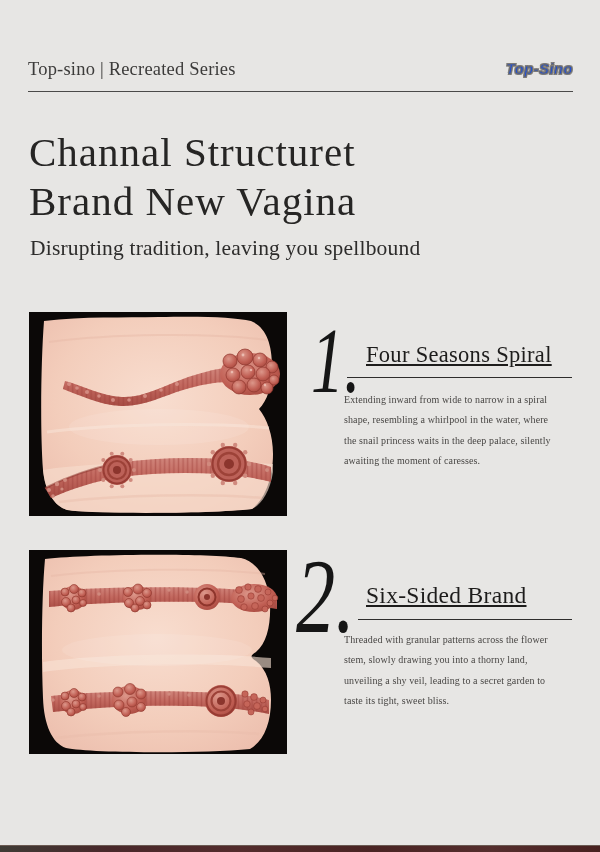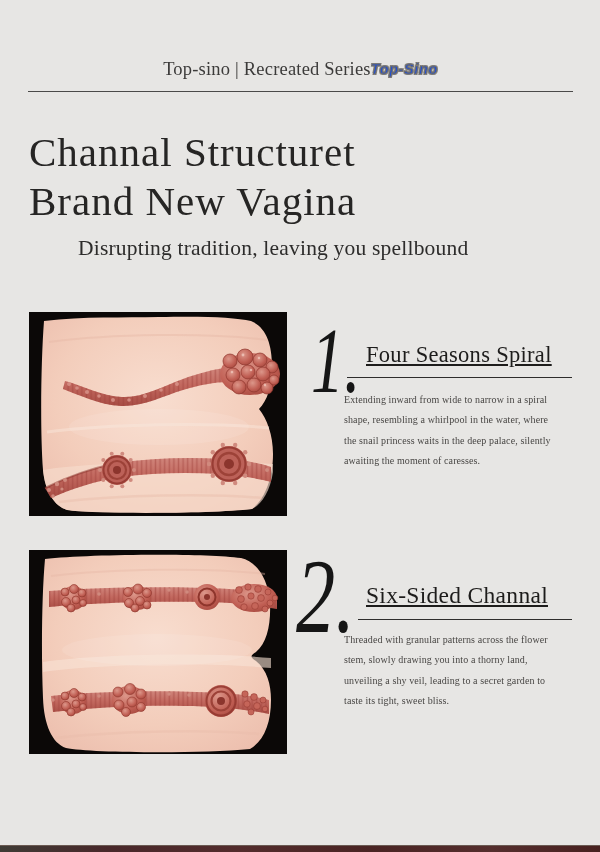--- a/index.html
+++ b/index.html
@@ -6,21 +6,21 @@
   html,body { background:#cfcecc; }
   body { font-family:"Liberation Serif", serif; }
   .canvas {
     position:relative; width:600px; height:852px;
     background:#e7e6e4; overflow:hidden; margin:0 auto;
   }
 
   
   .header-row {
     position:absolute; left:28px; right:27px; top:56px; height:26px;
-    display:flex; justify-content:center; align-items:center;
+    display:flex; justify-content:space-between; align-items:center;
   }
   .brand-line {
     font-size:18.5px; color:#3c3b3a; letter-spacing:.2px;
   }
   .logo-text {
     font-family:Liberation Sans, sans-serif; font-weight:700; font-style:italic;
     font-size:14.5px; letter-spacing:.6px; color:#1d4ed8;
     -webkit-text-stroke:.9px #6f6d6b;
     text-shadow: 1px 1px 0 #8a8886, -1px -1px 0 #8a8886, 1px -1px 0 #8a8886, -1px 1px 0 #8a8886;
   }
@@ -30,21 +30,21 @@
   }
 
   
   .hero-title {
     position:absolute; left:29px; top:128px;
     font-size:41px; line-height:49px; font-weight:400;
     color:#262524; letter-spacing:1px;
   }
   .hero-subtitle {
     position:absolute; left:30px; top:236px;
-    font-size:21.5px; color:#2d2c2b; letter-spacing:.2px;margin-left:48px;
+    font-size:21.5px; color:#2d2c2b; letter-spacing:.2px;
   }
 
   
   .photo {
     position:absolute; left:29px; width:258px; height:204px;
     display:block;
   }
   .photo-1 { top:312px; }
   .photo-2 { top:550px; }
   .photo svg { display:block; width:258px; height:204px; }
@@ -316,19 +316,19 @@
         <circle cx="160" cy="145" r="1.8"></circle>
           <circle cx="70" cy="44" r="1.8"></circle>
           <circle cx="140" cy="40" r="1.8"></circle>
         <circle cx="158" cy="42" r="1.8"></circle>
       </g>
       <ellipse cx="128" cy="100" rx="95" ry="16" fill="#ffffff" opacity=".10"></ellipse>
     </svg>
   </div>
 
   <div class="sec-number num-2">2.</div>
-  <div class="sec-heading head-2">Six-Sided Channal</div>
+  <div class="sec-heading head-2">Six-Sided Brand</div>
   <div class="sec-rule rule-2"></div>
   <div class="sec-body body-2">Threaded with granular patterns across the flower stem, slowly drawing you into a thorny land, unveiling a shy veil, leading to a secret garden to taste its tight, sweet bliss.</div>
 
   <div class="bottom-strip"></div>
 
 </div>
 
 </body></html>

